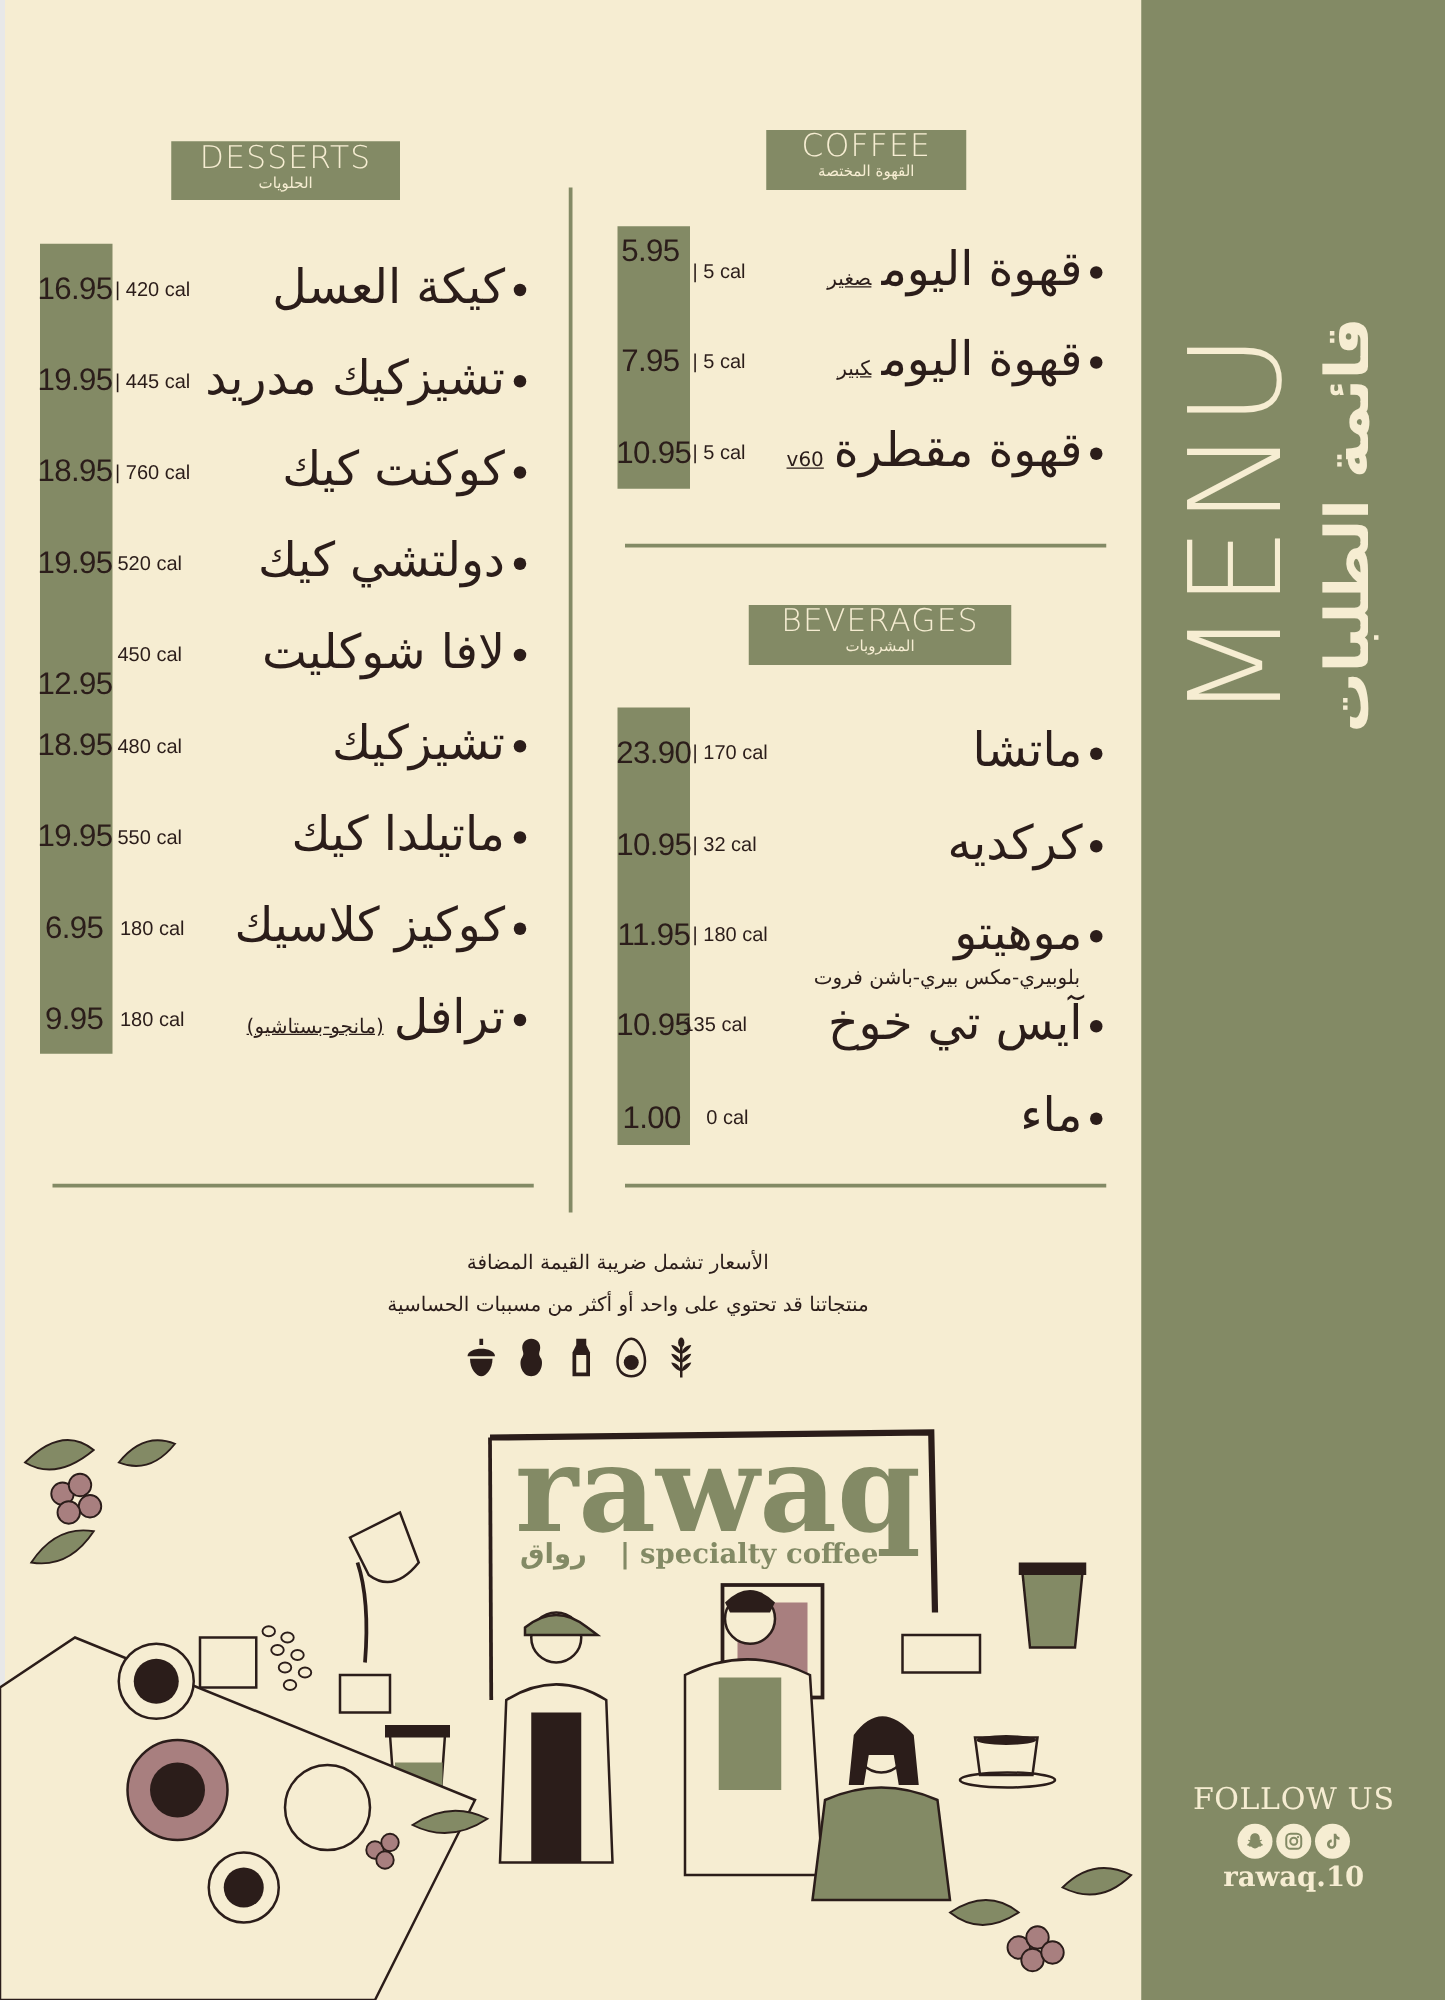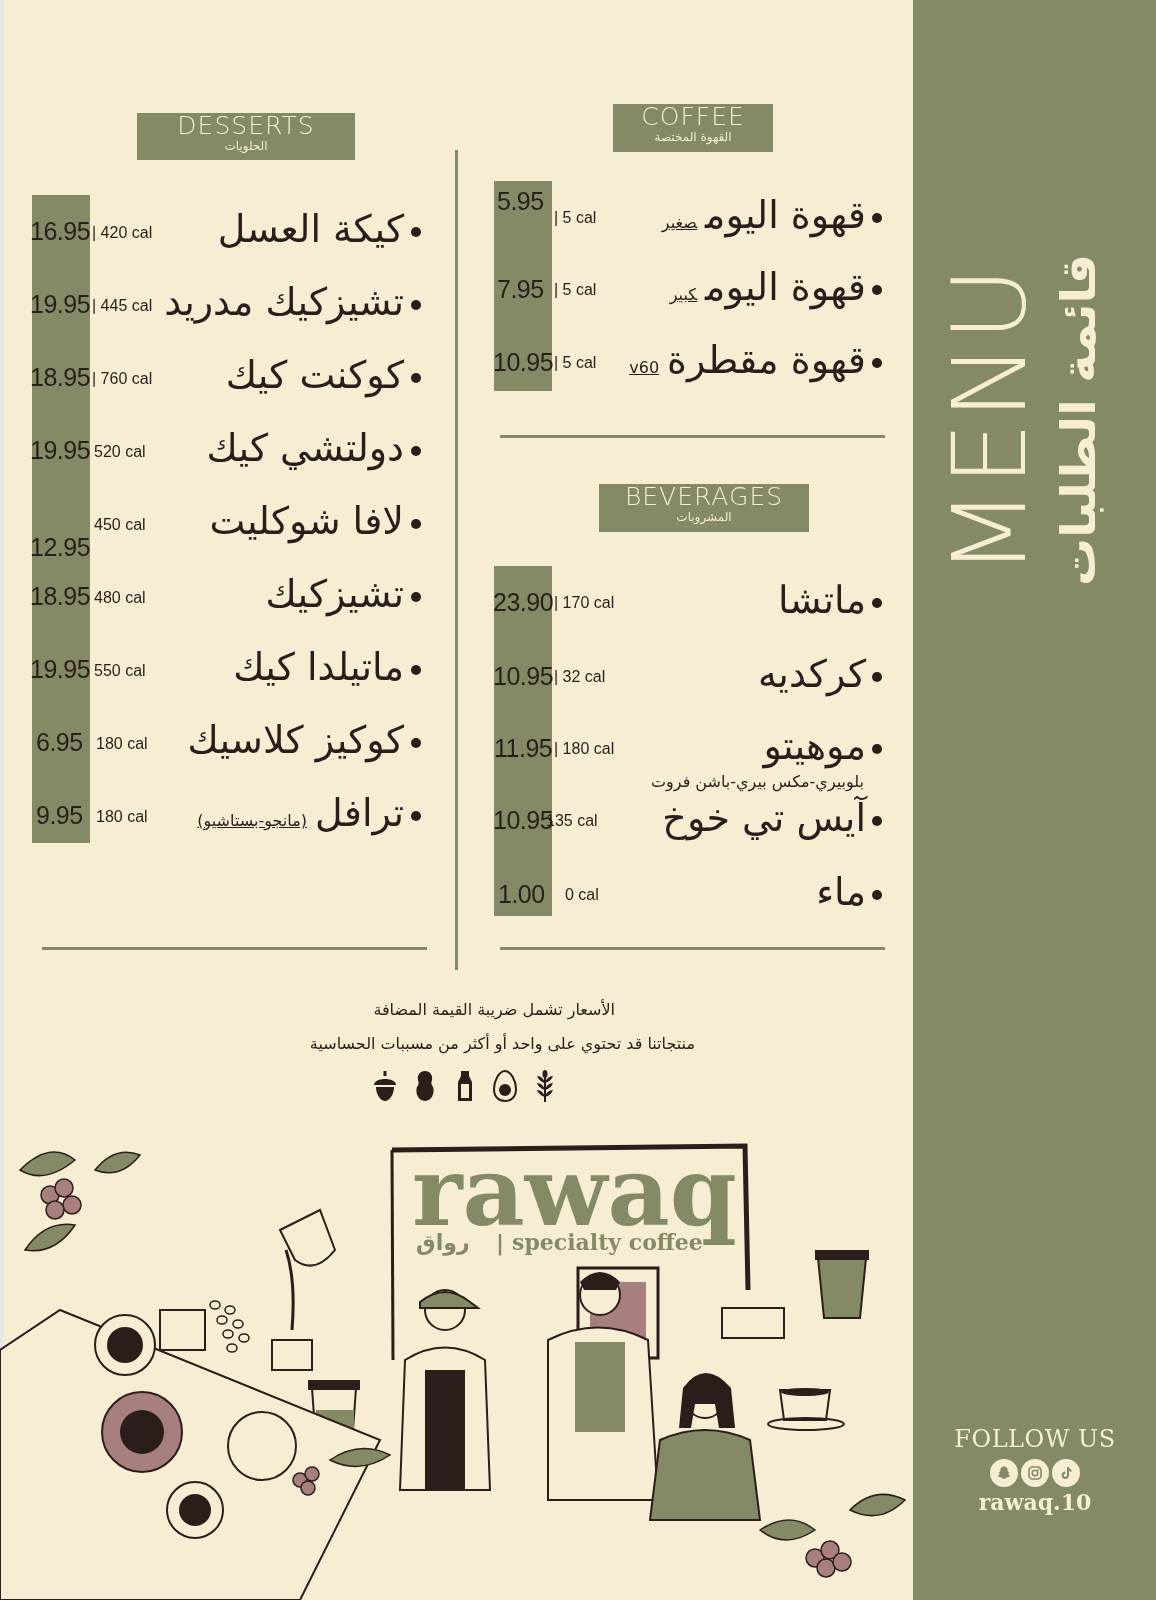--- a/index.html
+++ b/index.html
@@ -138,21 +138,21 @@
   <span class="name" style="right:290px;top:796px;">آيس تي خوخ</span>
   <span class="bullet" style="left:872px;top:816px;"></span>
 </div>
 <div>
   <span class="price" style="left:498px;top:880px;">1.00</span>
   <span class="cal" style="left:565px;top:886px;">0 cal</span>
   <span class="name" style="right:290px;top:870px;">ماء</span>
   <span class="bullet" style="left:872px;top:890px;"></span>
 </div>
 
-<div class="sec-head" style="left:137px;top:113px;width:218px;height:47px;">
+<div class="sec-head" style="left:137px;top:113px;width:183px;height:47px;">
   <div class="en">DESSERTS</div>
   <div class="ar">الحلويات</div>
 </div>
 <div class="pricebar" style="left:32px;top:195px;width:58px;height:648px;"></div>
 
 <div>
   <span class="price" style="left:30px;top:217px;">16.95</span>
   <span class="cal" style="left:92px;top:224px;">| <span>420 cal</span></span>
   <span class="name" style="right:752px;top:207px;">كيكة العسل</span>
   <span class="bullet" style="left:411px;top:227px;"></span>

